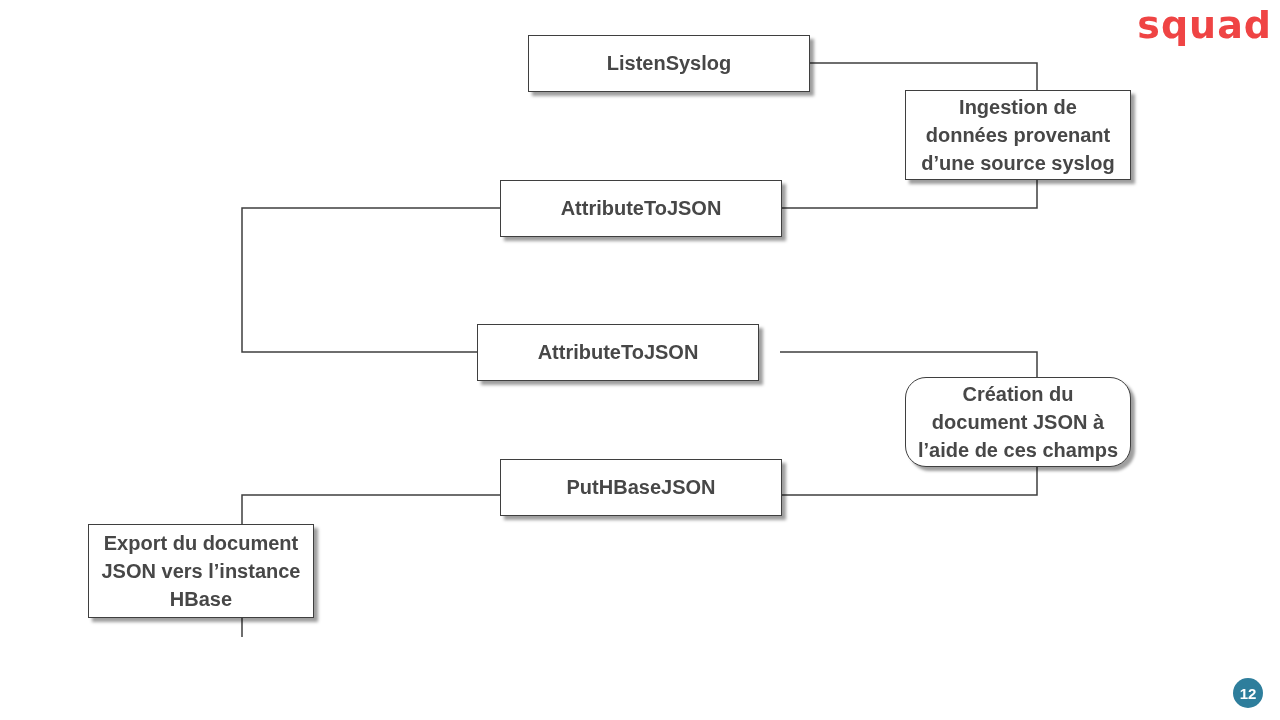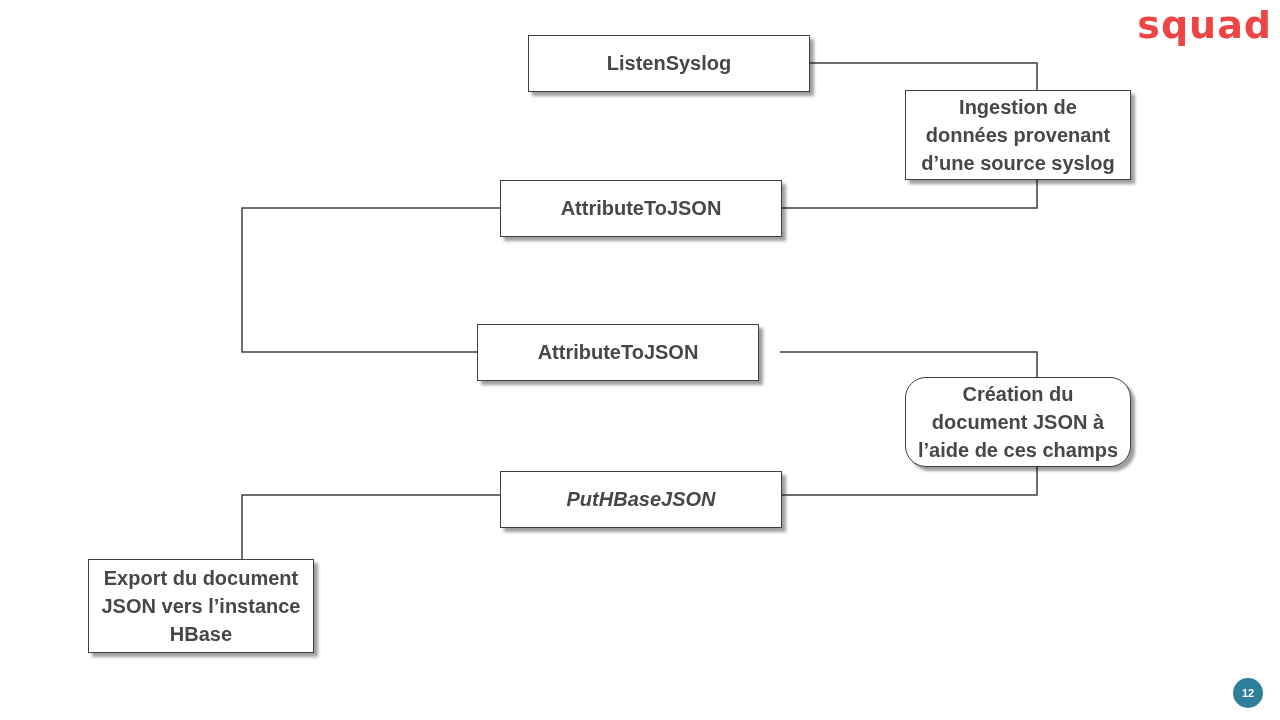--- a/index.html
+++ b/index.html
@@ -63,21 +63,21 @@
   .page-badge {
     position: absolute;
     z-index: 2;
     left: 1233px;
     top: 678px;
     width: 30px;
     height: 30px;
     border-radius: 50%;
     background: #2e7e9c;
     color: #ffffff;
-    font-size: 11px;
+    font-size: 15px;
     font-weight: bold;
     display: flex;
     align-items: center;
     justify-content: center;
   }
 </style>
 </head>
 <body>
 
 <div class="slide">
@@ -103,25 +103,25 @@
 
 
   <div class="node small" style="left:477px; top:324px;">
     <span>AttributeToJSON</span>
   </div>
 
   <div class="node big" style="left:905px; top:377px;border-radius:21px;">
     <span>Création du document JSON à l’aide de ces champs</span>
   </div>
 
-  <div class="node small" style="left:500px; top:471px;font-style:italic;">
+  <div class="node small" style="left:500px; top:459px;">
     <span>PutHBaseJSON</span>
   </div>
 
-  <div class="node big" style="left:88px; top:524px; height:94px;margin-top:35px;">
+  <div class="node big" style="left:88px; top:524px; height:94px;">
     <span>Export du document JSON vers l’instance HBase</span>
   </div>
 
   <div class="logo">squad</div>
 
   <div class="page-badge">12</div>
 
 </div>
 
 </body></html>

